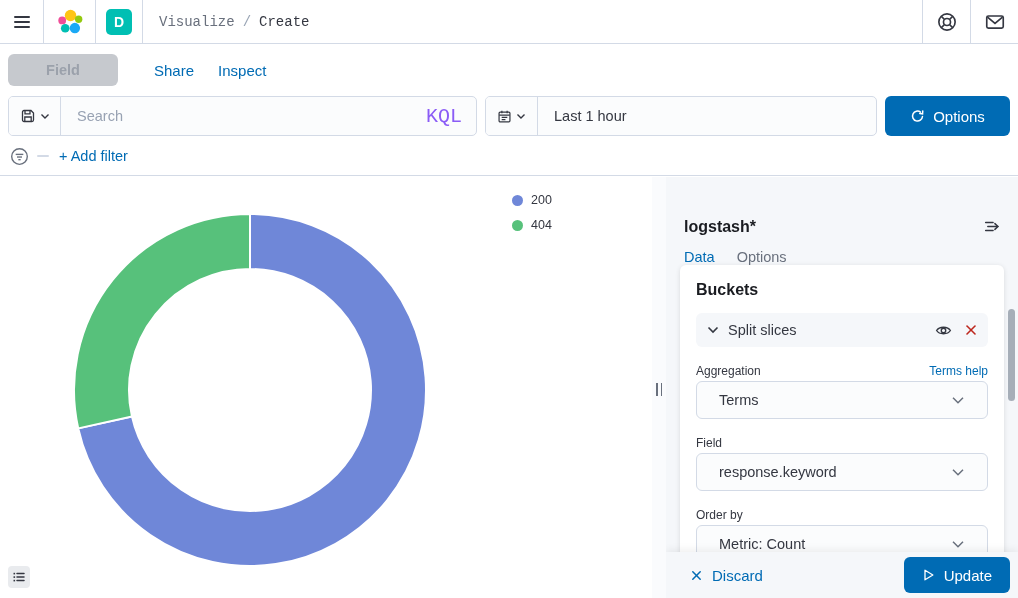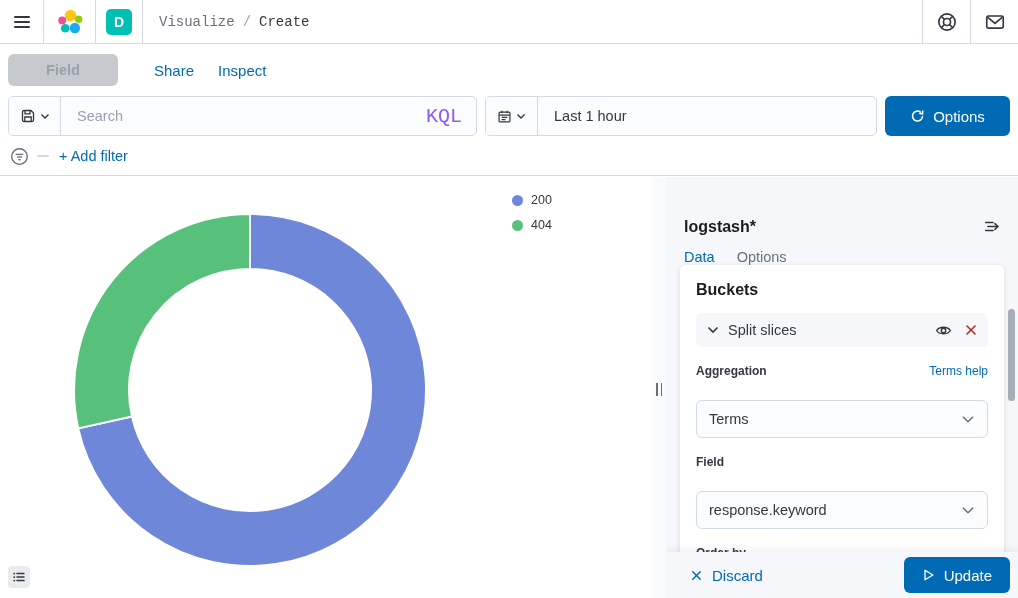--- a/index.html
+++ b/index.html
@@ -70,23 +70,23 @@
   .tab { font-size:14.5px; padding-bottom:9px; border-bottom:2px solid transparent; cursor:pointer; color:#69707D; background:none; font-family:inherit; border-top:none; border-left:none; border-right:none; }
   .tab.active { color:#006BB4; border-bottom-color:#006BB4; }
 
   .agg-card { position:absolute; left:14px; width:324px; top:88px; height:560px; background:#fff; border-radius:6px; box-shadow:0 1px 5px rgba(0,0,0,0.12); padding:16px; }
   .card-title { font-size:16px; font-weight:bold; color:#1a1c21; }
   .split-row { margin-top:14px; height:34px; background:#F5F7FA; border-radius:6px; display:flex; align-items:center; padding:0 10px; cursor:pointer; }
   .split-label { font-size:14.5px; margin-left:8px; color:#343741; }
   .split-actions { margin-left:auto; display:flex; align-items:center; gap:12px; }
   .icon-btn { background:none; border:none; padding:0; display:flex; cursor:pointer; }
   .label-row { display:flex; align-items:center; justify-content:space-between; margin-top:17px; }
-  .field-label { font-size:12px; font-weight:bold; color:#343741; }
+  .field-label { font-size:12px; font-weight:normal; color:#343741; }
   .help-link { font-size:12px; color:#006BB4; background:none; border:none; font-family:inherit; cursor:pointer; }
-  .select { margin-top:22px; height:38px; background:#fbfcfd; border:1px solid #D3DAE6; border-radius:6px; display:flex; align-items:center; padding:0 12px; font-size:14.5px; color:#343741; cursor:pointer; }
+  .select { margin-top:3px; height:38px; background:#fbfcfd; border:1px solid #D3DAE6; border-radius:6px; display:flex; align-items:center; padding:0 22px; font-size:14.5px; color:#343741; cursor:pointer; }
   .select .sel-caret { margin-left:auto; }
 
   .panel-scrollbar { position:absolute; right:3px; top:132px; width:7px; height:92px; border-radius:4px; background:#a6aeb8; cursor:grab; }
 
   .panel-footer { position:absolute; left:0; right:0; bottom:0; height:46px; background:#F5F7FA; display:flex; align-items:center; padding:0 8px 0 24px; box-shadow:0 -2px 8px rgba(0,0,0,0.07); }
   .discard-btn { display:flex; align-items:center; gap:9px; color:#006BB4; font-size:15px; background:none; border:none; font-family:inherit; cursor:pointer; }
   .update-btn { margin-left:auto; height:36px; padding:0 18px; background:#006BB4; border:none; border-radius:6px; color:#fff; font-size:15px; font-family:inherit; display:flex; align-items:center; gap:9px; cursor:pointer; }
 </style>
 </head>
 <body>

